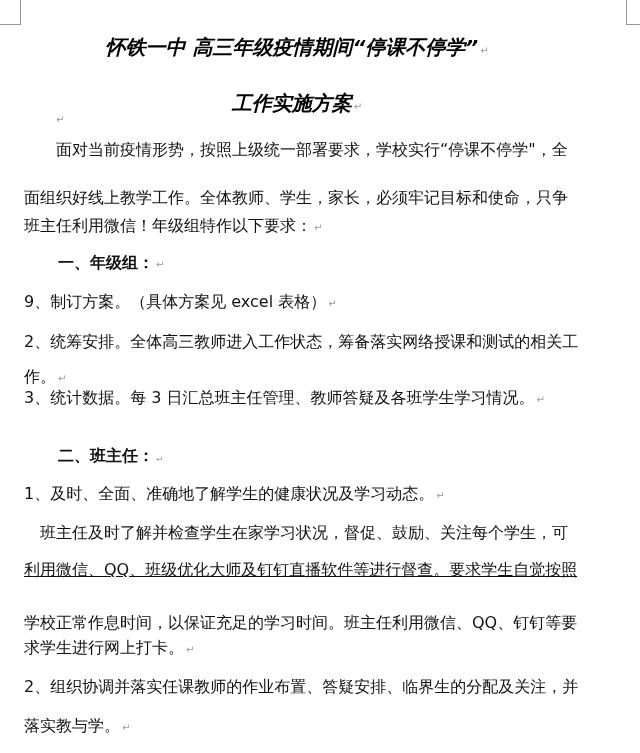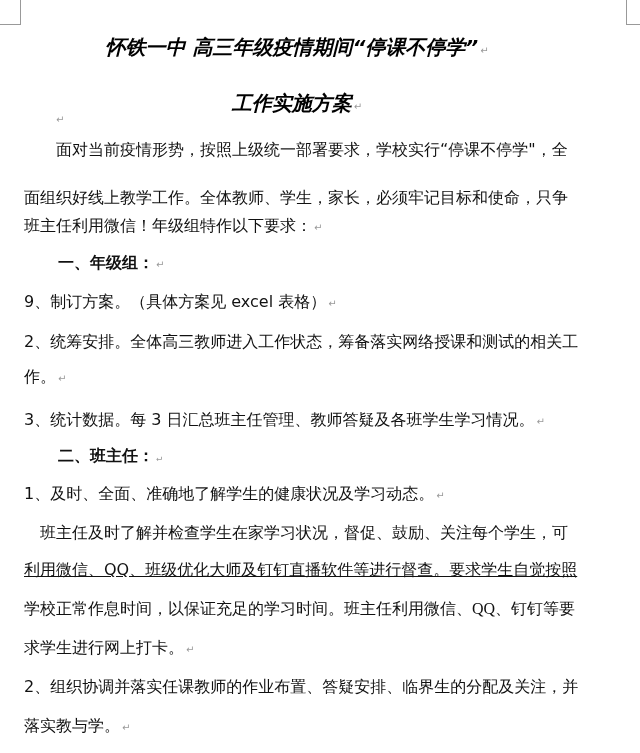--- a/index.html
+++ b/index.html
@@ -31,22 +31,22 @@
 
 <div id="body-lines">
     <div class="line" style="top: 108px;"><span></span><span class="para-mark" style="margin-left: 32px;">↵</span></div>
     <div class="line" style="top: 140px;"><span>　　面对当前疫情形势，按照上级统一部署要求，学校实行“停课不停学"，全</span></div>
     <div class="line" style="top: 176px; margin-top: 12px;"><span>面组织好线上教学工作。全体教师、学生，家长，必须牢记目标和使命，只争</span></div>
     <div class="line" style="top: 216px;"><span>班主任利用微信！年级组特作以下要求：</span><span class="para-mark">↵</span></div>
     <div class="line bold" style="top: 253px;"><span>一、年级组：</span><span class="para-mark">↵</span></div>
     <div class="line" style="top: 292px;"><span>9、制订方案。（具体方案见 excel 表格）</span><span class="para-mark">↵</span></div>
     <div class="line" style="top: 332px;"><span>2、统筹安排。全体高三教师进入工作状态，筹备落实网络授课和测试的相关工</span></div>
     <div class="line" style="top: 367px;"><span>作。</span><span class="para-mark">↵</span></div>
-    <div class="line" style="top: 410px;"><span>3、统计数据。每 3 日汇总班主任管理、教师答疑及各班学生学习情况。</span><span class="para-mark">↵</span></div>
+    <div class="line" style="top: 388px;"><span>3、统计数据。每 3 日汇总班主任管理、教师答疑及各班学生学习情况。</span><span class="para-mark">↵</span></div>
     <div class="line bold" style="top: 446px; font-family: Liberation Mono, monospace;"><span>二、班主任：</span><span class="para-mark">↵</span></div>
     <div class="line" style="top: 484px;"><span>1、及时、全面、准确地了解学生的健康状况及学习动态。</span><span class="para-mark">↵</span></div>
     <div class="line" style="top: 523px;"><span>　班主任及时了解并检查学生在家学习状况，督促、鼓励、关注每个学生，可</span></div>
     <div class="line" style="top: 560px; text-decoration: underline;"><span>利用微信、QQ、班级优化大师及钉钉直播软件等进行督查。要求学生自觉按照</span></div>
-    <div class="line" style="top: 599px; font-family: Liberation Serif, serif;"><span>学校正常作息时间，以保证充足的学习时间。班主任利用微信、QQ、钉钉等要</span></div>
+    <div class="line" style="top: 613px;"><span>学校正常作息时间，以保证充足的学习时间。班主任利用微信、QQ、钉钉等要</span></div>
     <div class="line" style="top: 638px;"><span>求学生进行网上打卡。</span><span class="para-mark">↵</span></div>
     <div class="line" style="top: 677px;"><span>2、组织协调并落实任课教师的作业布置、答疑安排、临界生的分配及关注，并</span></div>
     <div class="line" style="top: 716px; text-align: center;"><span>落实教与学。</span><span class="para-mark">↵</span></div>
   </div>
 
 </body></html>

